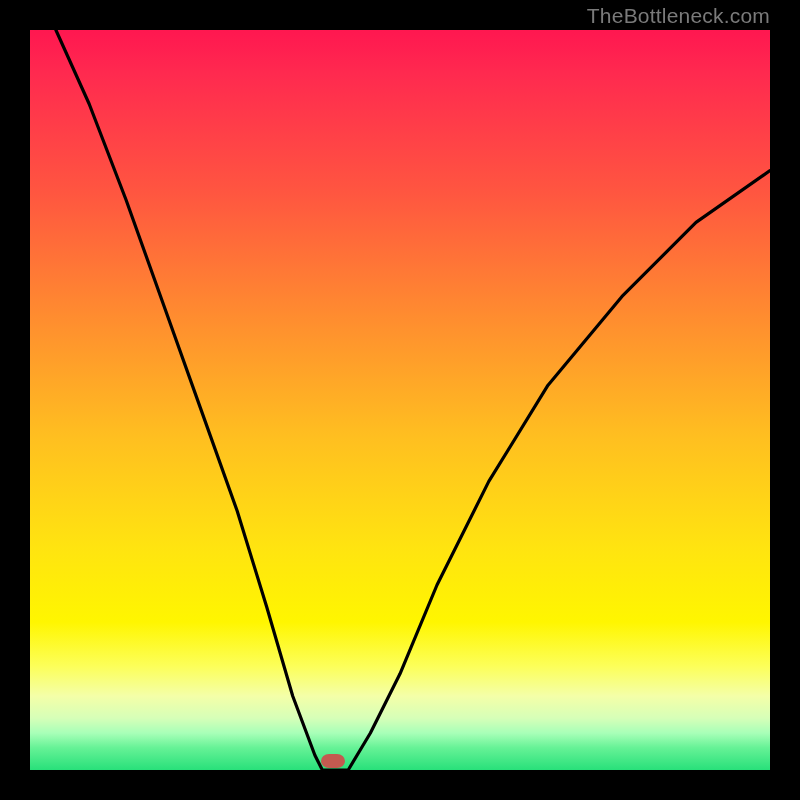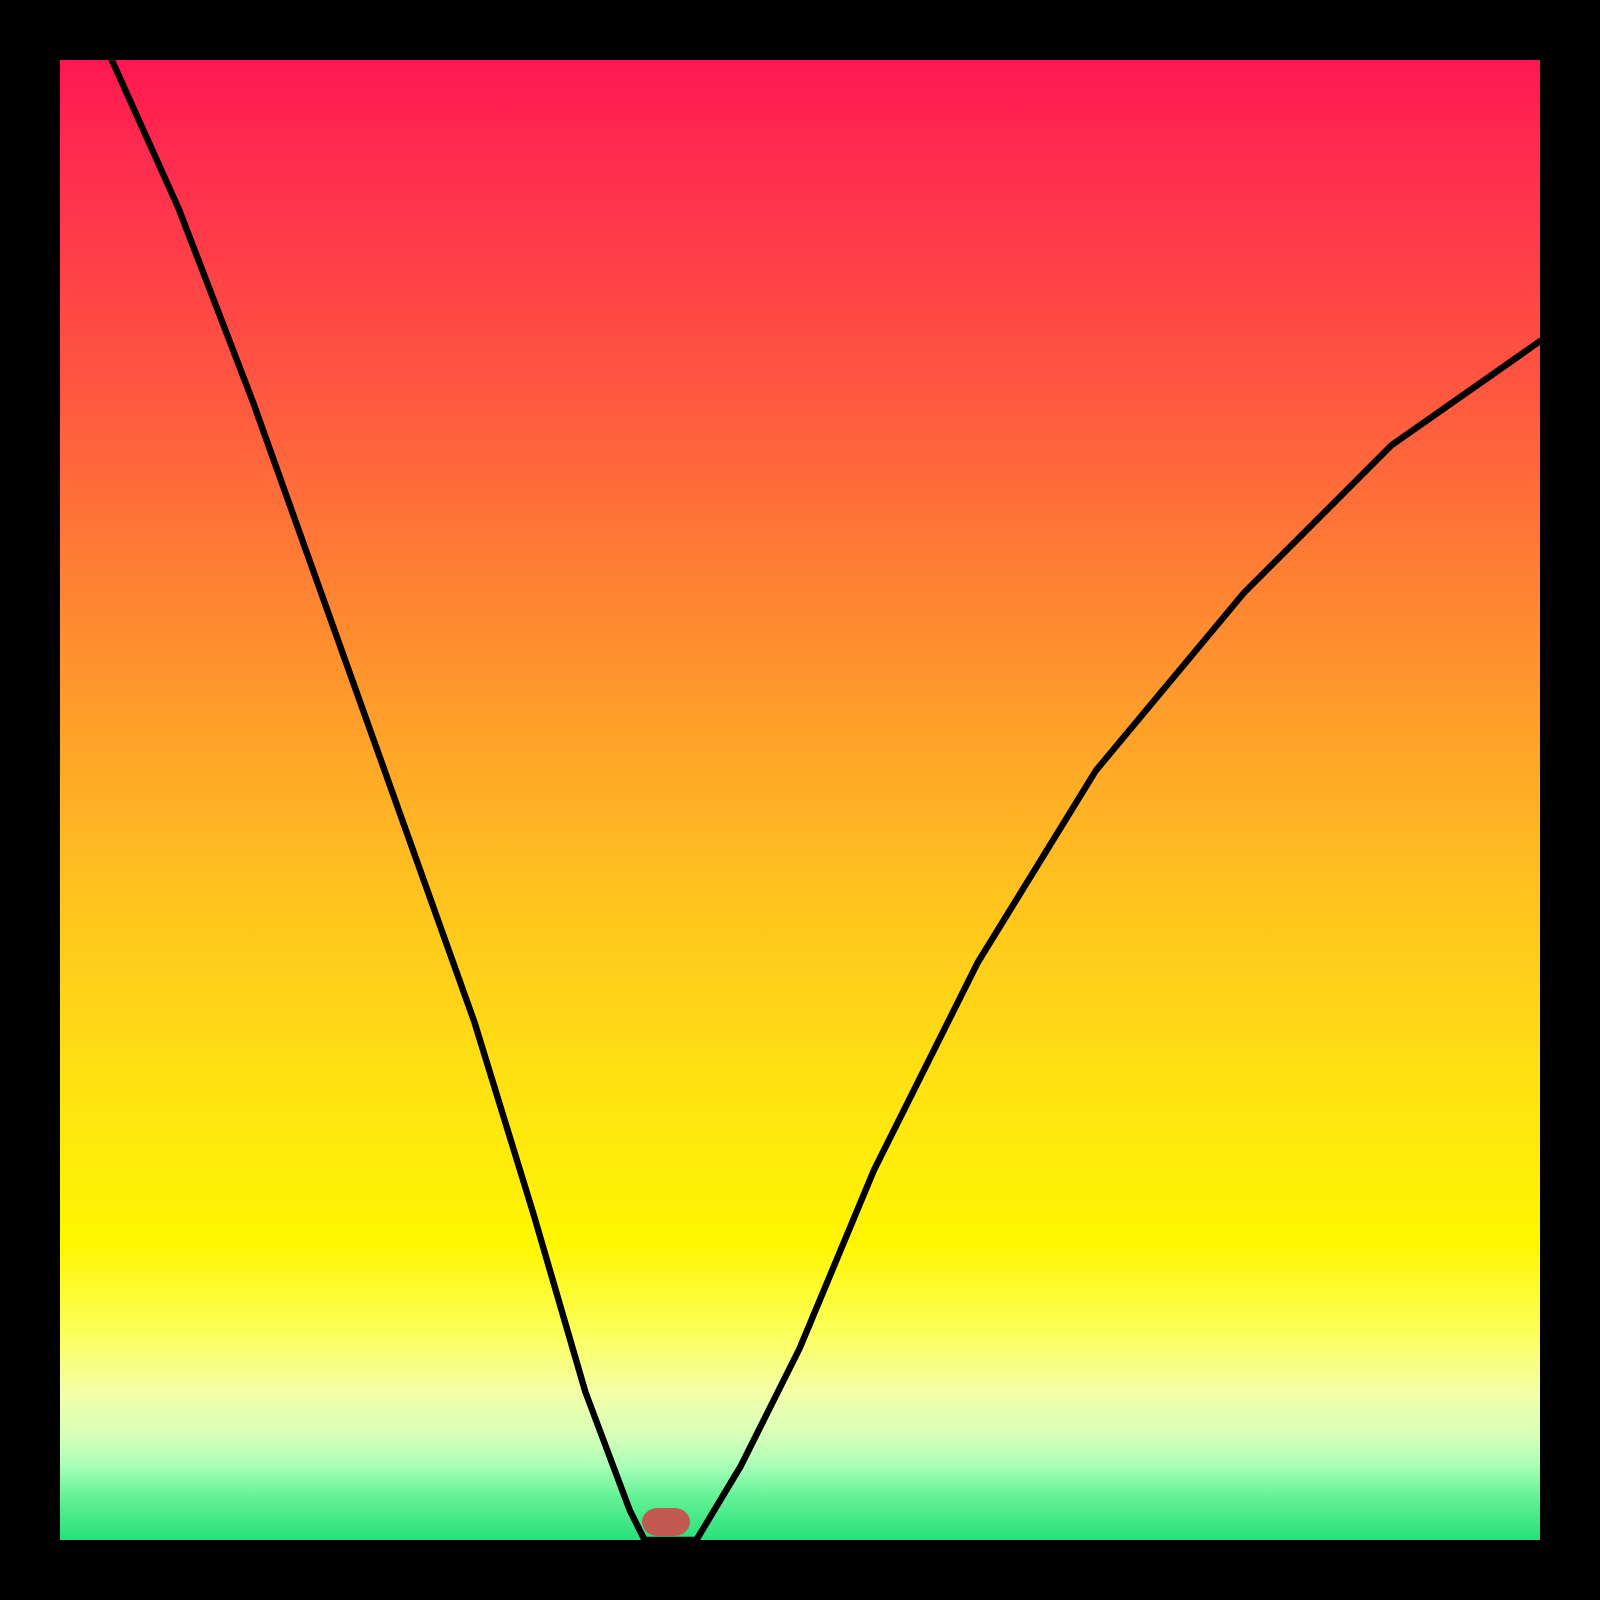--- a/index.html
+++ b/index.html
@@ -68,20 +68,21 @@
     font-size: 21px;
     font-weight: 500;
     letter-spacing: 0.2px;
   }
 </style>
 </head>
 <body>
 
 <div class="frame">
 
+  <div class="watermark">TheBottleneck.com</div>
 
   <div class="plot-area">
     <div class="gradient"></div>
 
     <svg class="curve-svg" viewBox="0 0 740 740" preserveAspectRatio="none">
       <path id="curve-path" fill="none" stroke="#000" stroke-width="3.2" stroke-linejoin="round" stroke-linecap="round" d="M25.9 0.0 L59.2 74.0 L96.2 170.2 L133.2 273.8 L170.2 377.4 L207.2 481.0 L236.8 577.2 L262.7 666.0 L284.9 725.2 L292.3 740.0 L292.3 740.0 L318.2 740.0 L318.2 740.0 L340.4 703.0 L370.0 643.8 L407.0 555.0 L458.8 451.4 L518.0 355.2 L592.0 266.4 L666.0 192.4 L740.0 140.6"></path>
     </svg>
 
     <div id="marker-oval" class="oval" style="left: 291.4px; top: 724.3px;"></div>
   </div>

